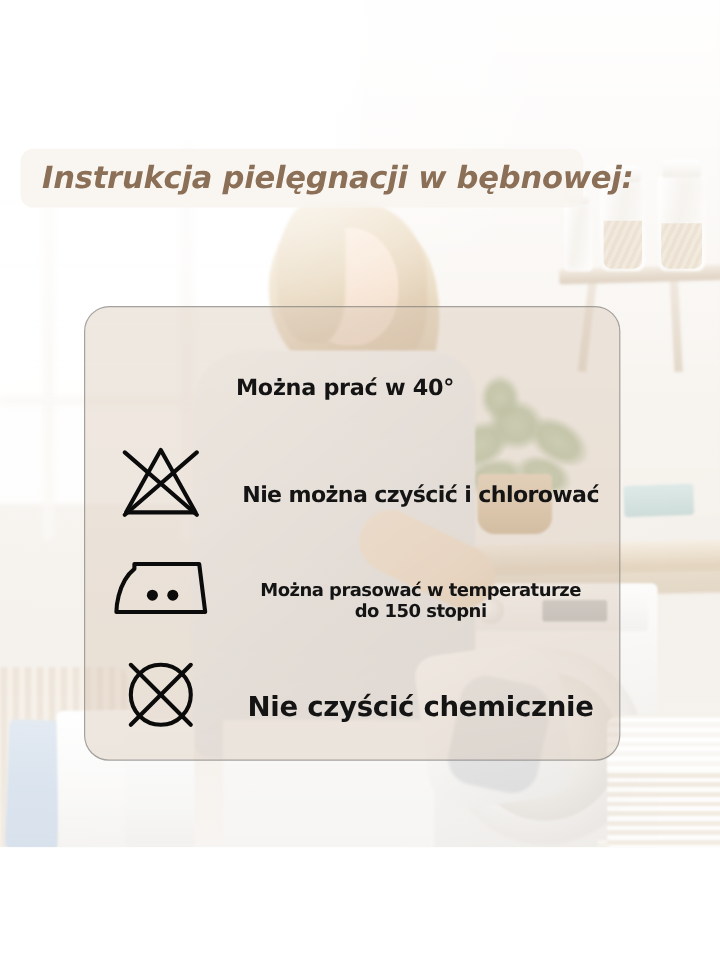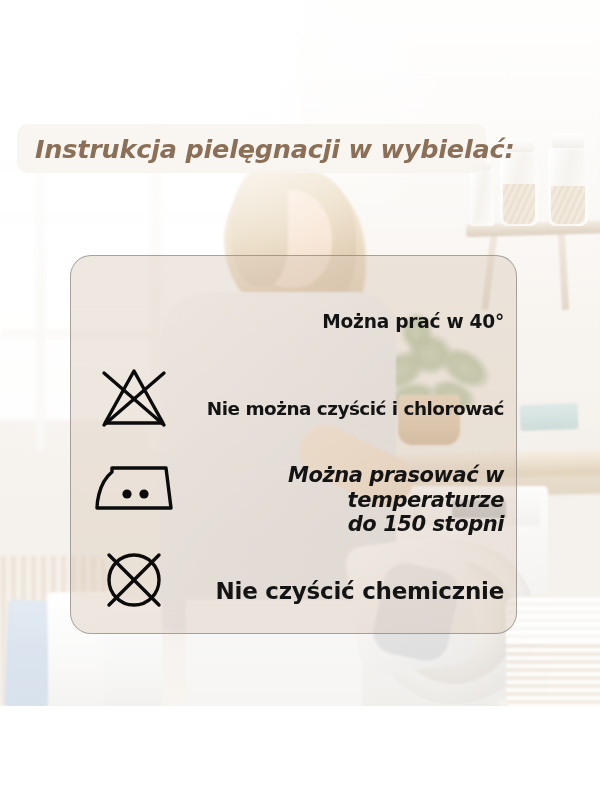--- a/index.html
+++ b/index.html
@@ -389,36 +389,36 @@
     width: 126px;
     min-width: 126px;
     display: flex;
     align-items: center;
     justify-content: center;
   }
   .icon-cell svg { display: block; }
   .text-cell {
     flex: 1;
     padding-right: 12px;
-    text-align: right;
+    text-align: center;
     font-family: "DejaVu Sans", sans-serif;
     font-weight: bold;
     font-size: 18.6px;
     line-height: 1.18;
     color: #141414;
     letter-spacing: -0.25px;
     margin-top: 23px;
   }
   .text-cell .line2 { display: block; }
 
   
   .row-wash  .text-cell { font-size: 18.6px; }
   .row-bleach .text-cell { font-size: 18.4px; letter-spacing: -0.5px; }
   .row-dry   .text-cell { font-size: 18.6px; }
-  .row-iron  .text-cell { font-size: 21px; letter-spacing: -0.45px; font-style: italic; }
+  .row-iron  .text-cell { font-size: 15px; letter-spacing: -0.45px; }
   .row-clean .text-cell { font-size: 23px; }
 
   #white-strip {
     position: absolute;
     left: 0; top: 706px; width: 600px; height: 104px;
     background: #ffffff;
   }
 </style>
 </head>
 <body>
@@ -485,21 +485,21 @@
     <div class="basket-r"></div>
     <div class="basket-r-top"></div>
 
     <div class="haze"></div>
     <div class="haze2"></div>
   </div>
 
   <div id="white-strip"></div>
 
   <div id="title-band">
-    <div id="title-text">Instrukcja pielęgnacji w wybielać:</div>
+    <div id="title-text">Instrukcja pielęgnacji w bębnowej:</div>
   </div>
 
   <div id="care-panel">
 
     <div class="care-row row-wash">
       <div class="text-cell">
         <span>Można prać w 40°</span>
       </div>
     </div>
 

